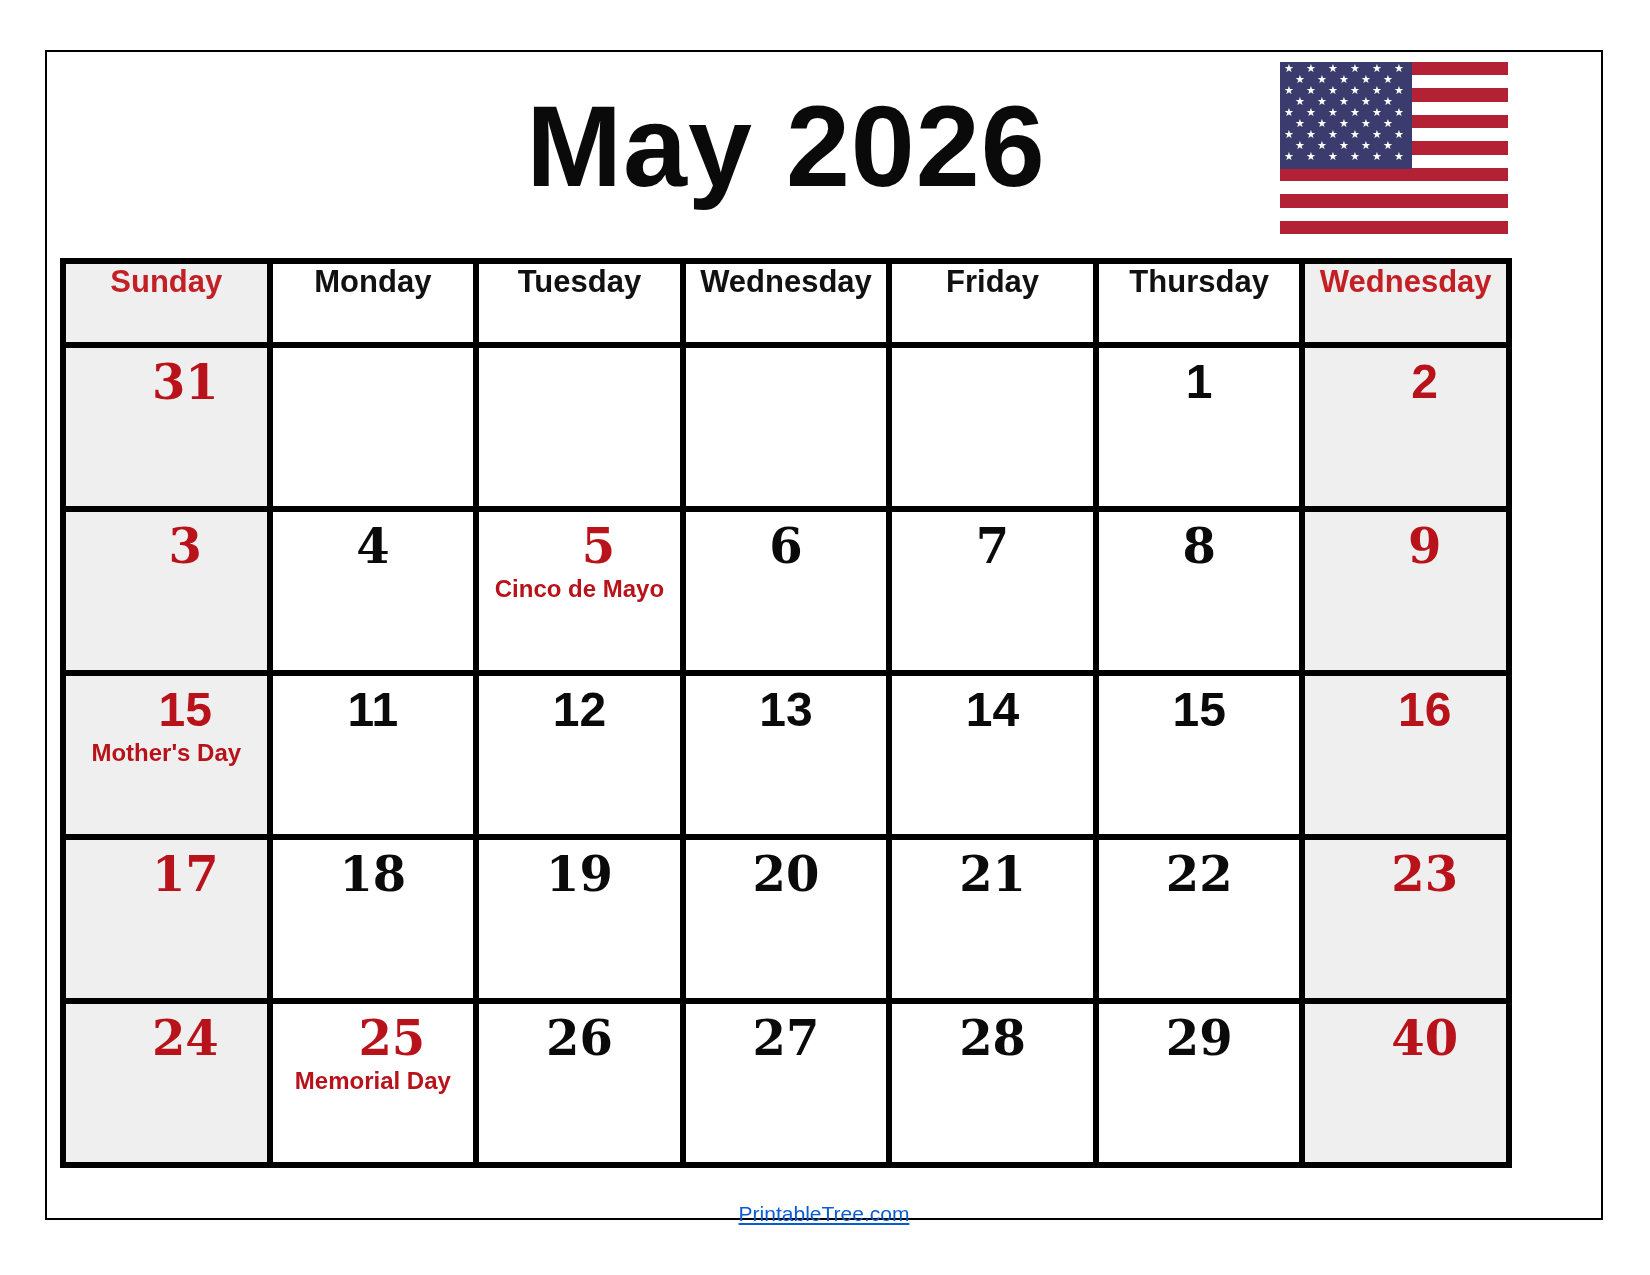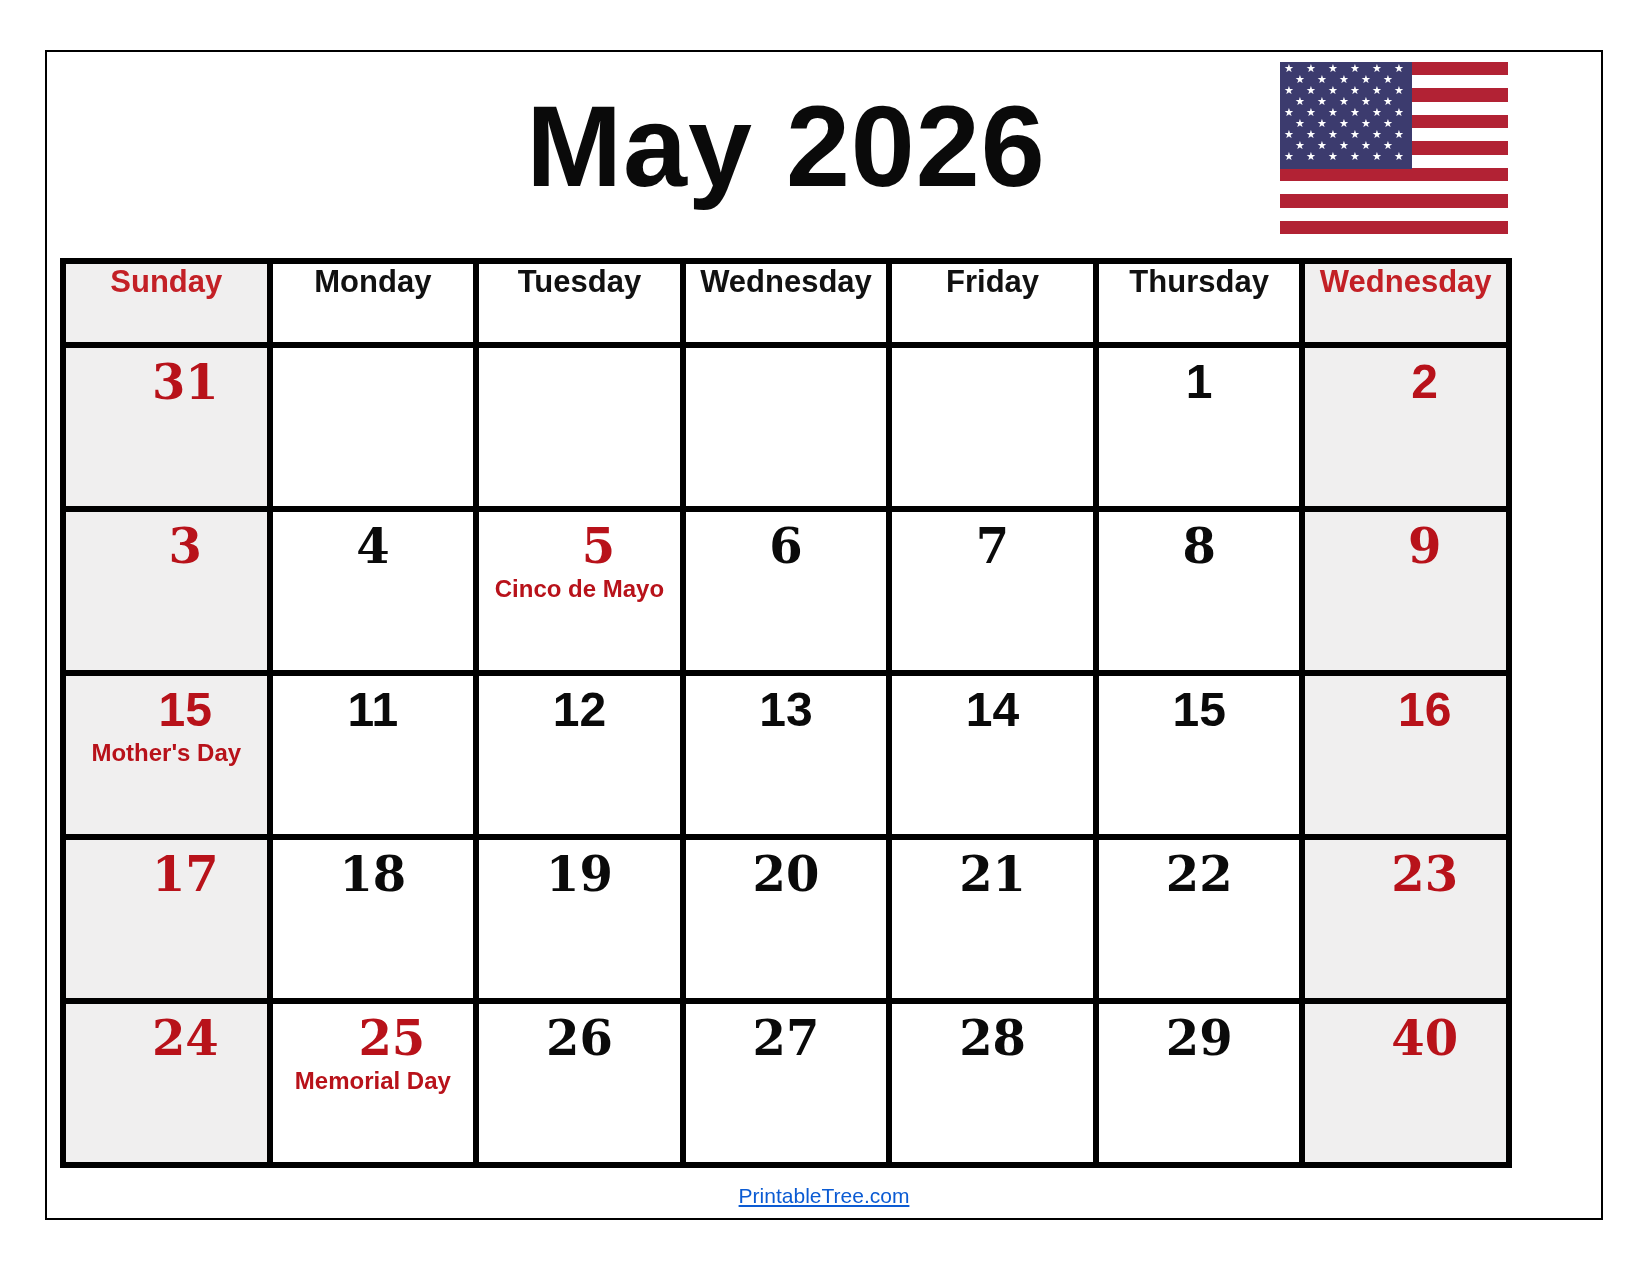--- a/index.html
+++ b/index.html
@@ -51,21 +51,21 @@
   .day-num {
     font-size:48px; font-weight:bold; color:#0a0a0a; line-height:1.1;
     font-family:"Liberation Sans", sans-serif;
   }
   .day-cell.red .day-num { color:var(--date-red);padding-left:38px; }
   .serif-num .day-num { font-family:"DejaVu Serif", serif; }
   .holiday-label {
     margin-top:2px; font-size:24px; font-weight:bold;
     font-family:Liberation Sans, sans-serif; color:var(--date-red);
   }
-  .footer-area { text-align:center; margin-top:16px; }
+  .footer-area { text-align:center; margin-top:34px; }
   .footer-link {
     color:var(--link-blue); text-decoration:underline;
     font-size:21px; cursor:pointer;
   }
 </style>
 </head>
 <body>
 
 <div class="page">
 

